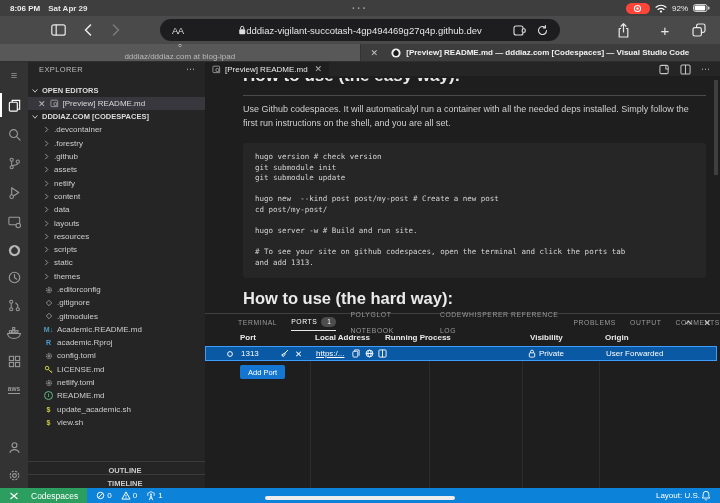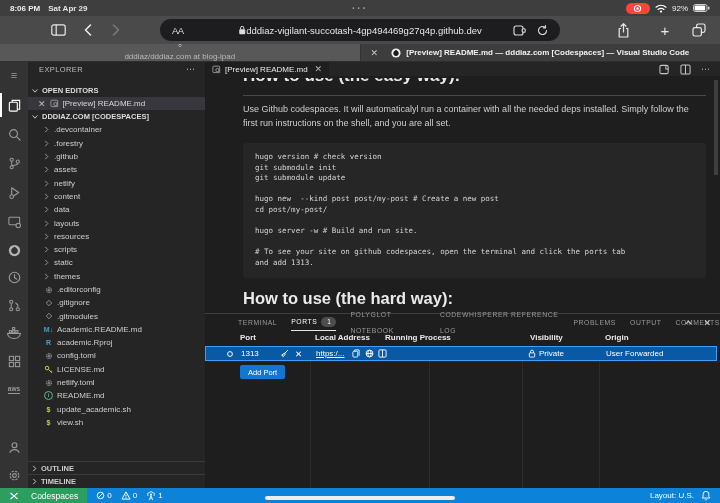--- a/index.html
+++ b/index.html
@@ -59,21 +59,21 @@
   .oe-x{color:#bdbdbd;font-size:9px;}
   .trow{height:13.3px;display:flex;align-items:center;padding-left:15px;gap:4px;font-size:8px;color:#cecece;}
   .frow{height:13.3px;display:flex;align-items:center;padding-left:16px;gap:4px;font-size:8px;color:#cecece;}
   .fi{width:9px;height:9px;display:flex;align-items:center;justify-content:center;font-size:7px;font-weight:700;}
   .fi-md{color:#519aba;}
   .fi-r{color:#4a9fd8;}
   .fi-sh{color:#cbcb41;}
   .fi-info{width:7px;height:7px;border:1px solid #5fb785;border-radius:50%;color:#5fb785;
     font-size:5.5px;line-height:7px;text-align:center;font-weight:700;}
   .sb-foot{position:absolute;left:0;right:0;height:13px;border-top:1px solid #3a3a3a;display:flex;
-    align-items:center;font-weight:700;font-size:7.5px;color:#cccccc;padding-left:3px;gap:3px;background:#252526;}
+    align-items:center;font-weight:700;font-size:7.5px;color:#cccccc;padding-left:17px;gap:3px;background:#252526;flex-direction:column;}
 
   
   .ed{position:absolute;left:205px;top:0;right:0;bottom:0;}
   .edtabs{height:14px;background:#252526;display:flex;align-items:center;}
   .edtab{width:124px;height:14px;background:#1e1e1e;display:flex;align-items:center;
     padding:0 7px;box-sizing:border-box;gap:4px;font-size:8px;color:#e8e8e8;}
   .edtab-x{margin-left:auto;color:#b2b2b2;font-size:9px;}
   .edactions{margin-left:auto;display:flex;align-items:center;gap:10px;padding-right:9px;color:#c5c5c5;}
   .ed-more{font-size:9px;letter-spacing:1px;color:#c5c5c5;}
 
@@ -107,21 +107,21 @@
   .pr-link{text-decoration:underline;}
   .addport{position:absolute;top:51px;left:35px;height:14px;padding:0 8px;background:#1476d1;border:none;
     border-radius:2px;font-size:7.5px;color:#fff;font-family:"Liberation Sans",sans-serif;display:flex;align-items:center;}
 
   
   .vstatus{position:absolute;left:0;right:0;bottom:0;height:15px;background:#0c83d9;display:flex;
     align-items:center;font-size:8px;color:#fff;}
   .remote-seg{height:100%;background:#2c9e60;display:flex;align-items:center;padding:0 9px;gap:12px;
     font-size:8.5px;box-sizing:border-box;}
   .sitem{display:flex;align-items:center;gap:2px;margin-left:9px;}
-  .vstatus-right{margin-left:auto;display:flex;align-items:center;gap:7px;padding-right:9px;}
+  .vstatus-right{margin-left:auto;display:flex;align-items:center;gap:1px;padding-right:9px;}
 
   .home-indicator{position:absolute;bottom:3px;left:50%;transform:translateX(-50%);width:190px;height:4px;
     border-radius:2.5px;background:#ededed;z-index:60;}
 </style>
 </head>
 <body>
 
 <div class="screen">
 
   <div class="ios-status">

